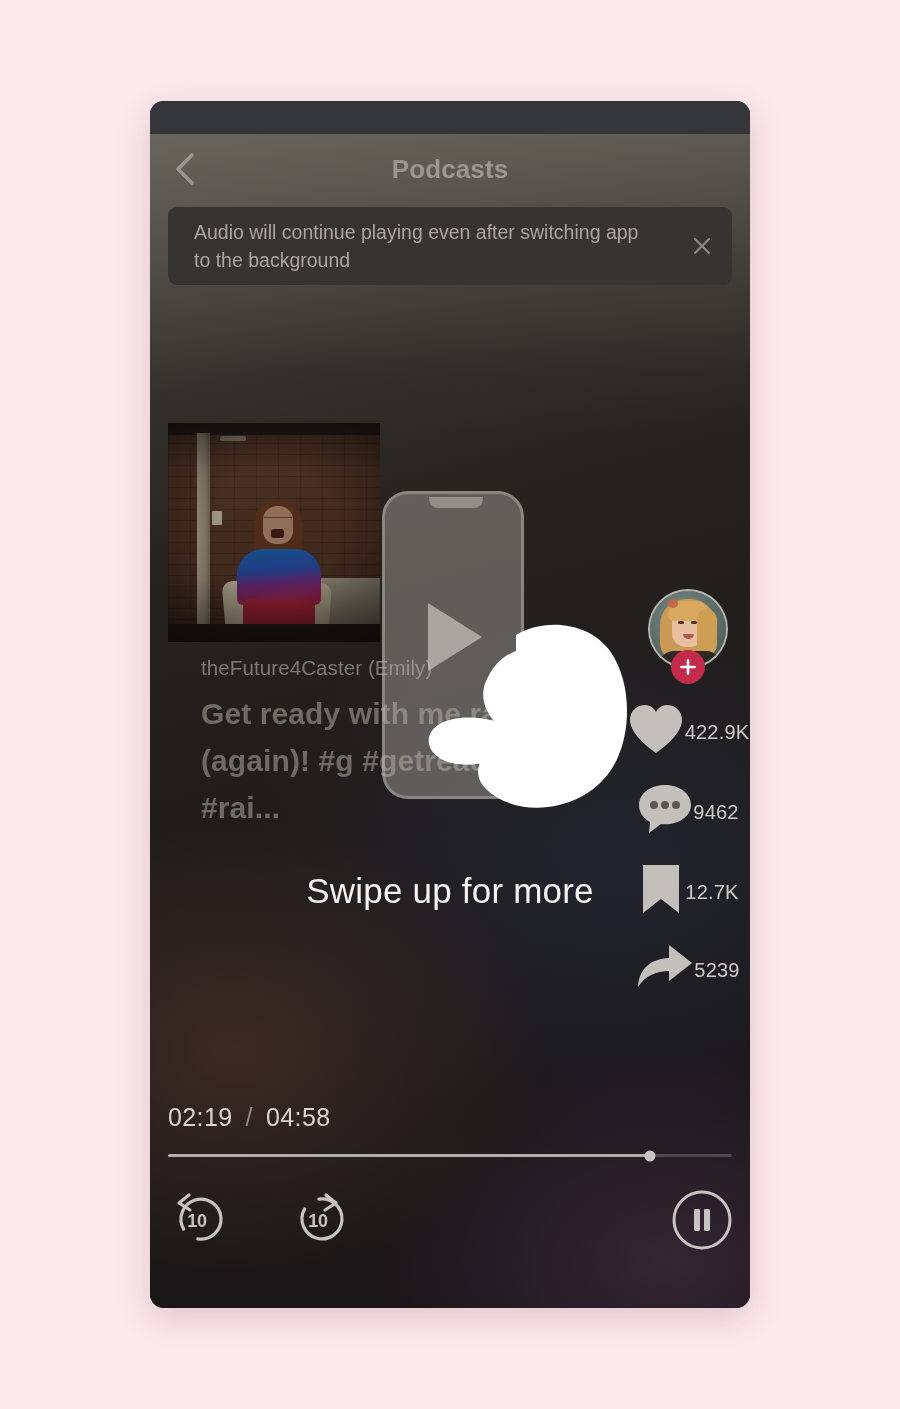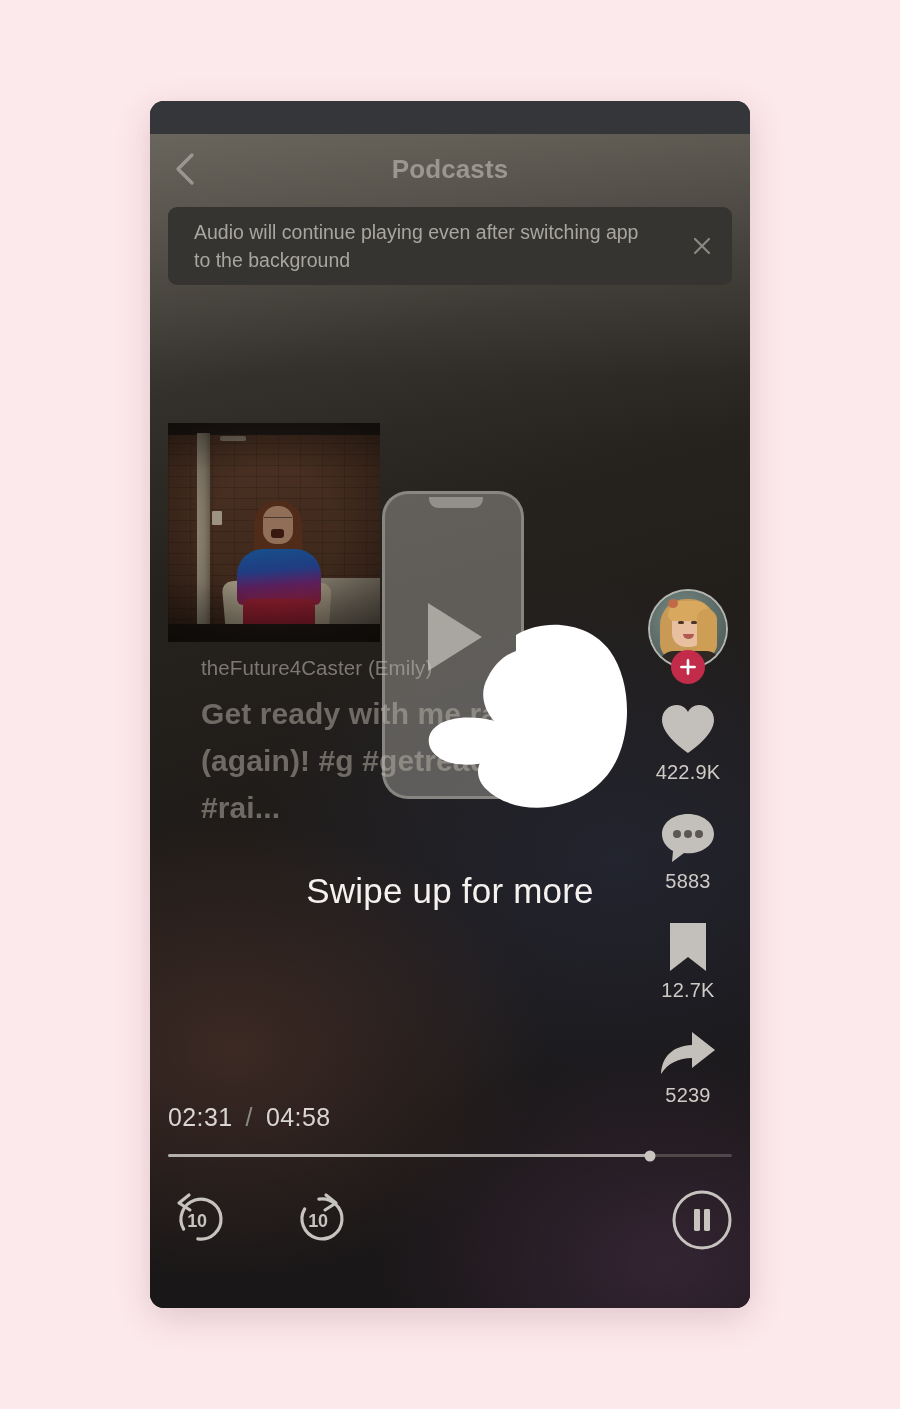--- a/index.html
+++ b/index.html
@@ -289,21 +289,21 @@
     position: absolute;
     right: 10px;
     top: 455px;
     width: 104px;
     display: flex;
     flex-direction: column;
     align-items: center;
   }
   .action-item {
     display: flex;
-    flex-direction: column;
+    flex-direction: row;
     align-items: center;
     cursor: pointer;
     margin-bottom: 28px;
   }
   .action-count {
     font-size: 20px;
     font-weight: 500;
     color: #cfcac5;
     margin-top: 6px;
     letter-spacing: 0.2px;
@@ -504,21 +504,21 @@
       </div>
 
       <div class="action-item">
         <svg width="56" height="52" viewBox="0 0 56 52">
           <path fill="#c3bfba" d="M28 2 C13 2 2 11 2 22 C2 29 6 35 13 39 L12 50 L24 41 C25.3 41.2 26.6 41.3 28 41.3
                C43 41.3 54 32.5 54 22 C54 11 43 2 28 2 Z"></path>
           <circle cx="17" cy="22" r="4" fill="#5b5751"></circle>
           <circle cx="28" cy="22" r="4" fill="#5b5751"></circle>
           <circle cx="39" cy="22" r="4" fill="#5b5751"></circle>
         </svg>
-        <div class="action-count">5883</div>
+        <div class="action-count">9462</div>
       </div>
 
       <div class="action-item">
         <svg width="48" height="52" viewBox="0 0 48 52">
           <path fill="#c3bfba" d="M6 2 H42 V50 L24 36 L6 50 Z"></path>
         </svg>
         <div class="action-count">12.7K</div>
       </div>
 
       <div class="action-item">
@@ -526,21 +526,21 @@
           <path fill="#c3bfba" d="M33 2 L56 20 L33 38 V28 C20 28 9 33 2 44 C3 26 14 16 33 15 Z"></path>
         </svg>
         <div class="action-count">5239</div>
       </div>
 
     </div>
 
     <div id="player-controls">
 
       <div id="time-display">
-        <span>02:31</span>
+        <span>02:19</span>
         <span id="time-separator">/</span>
         <span>04:58</span>
       </div>
 
       <div id="progress-track">
         <div id="progress-fill" style="width: 85.5%;"></div>
         <div id="progress-thumb" style="left: 85.5%;"></div>
       </div>
 
       <div id="control-row">

